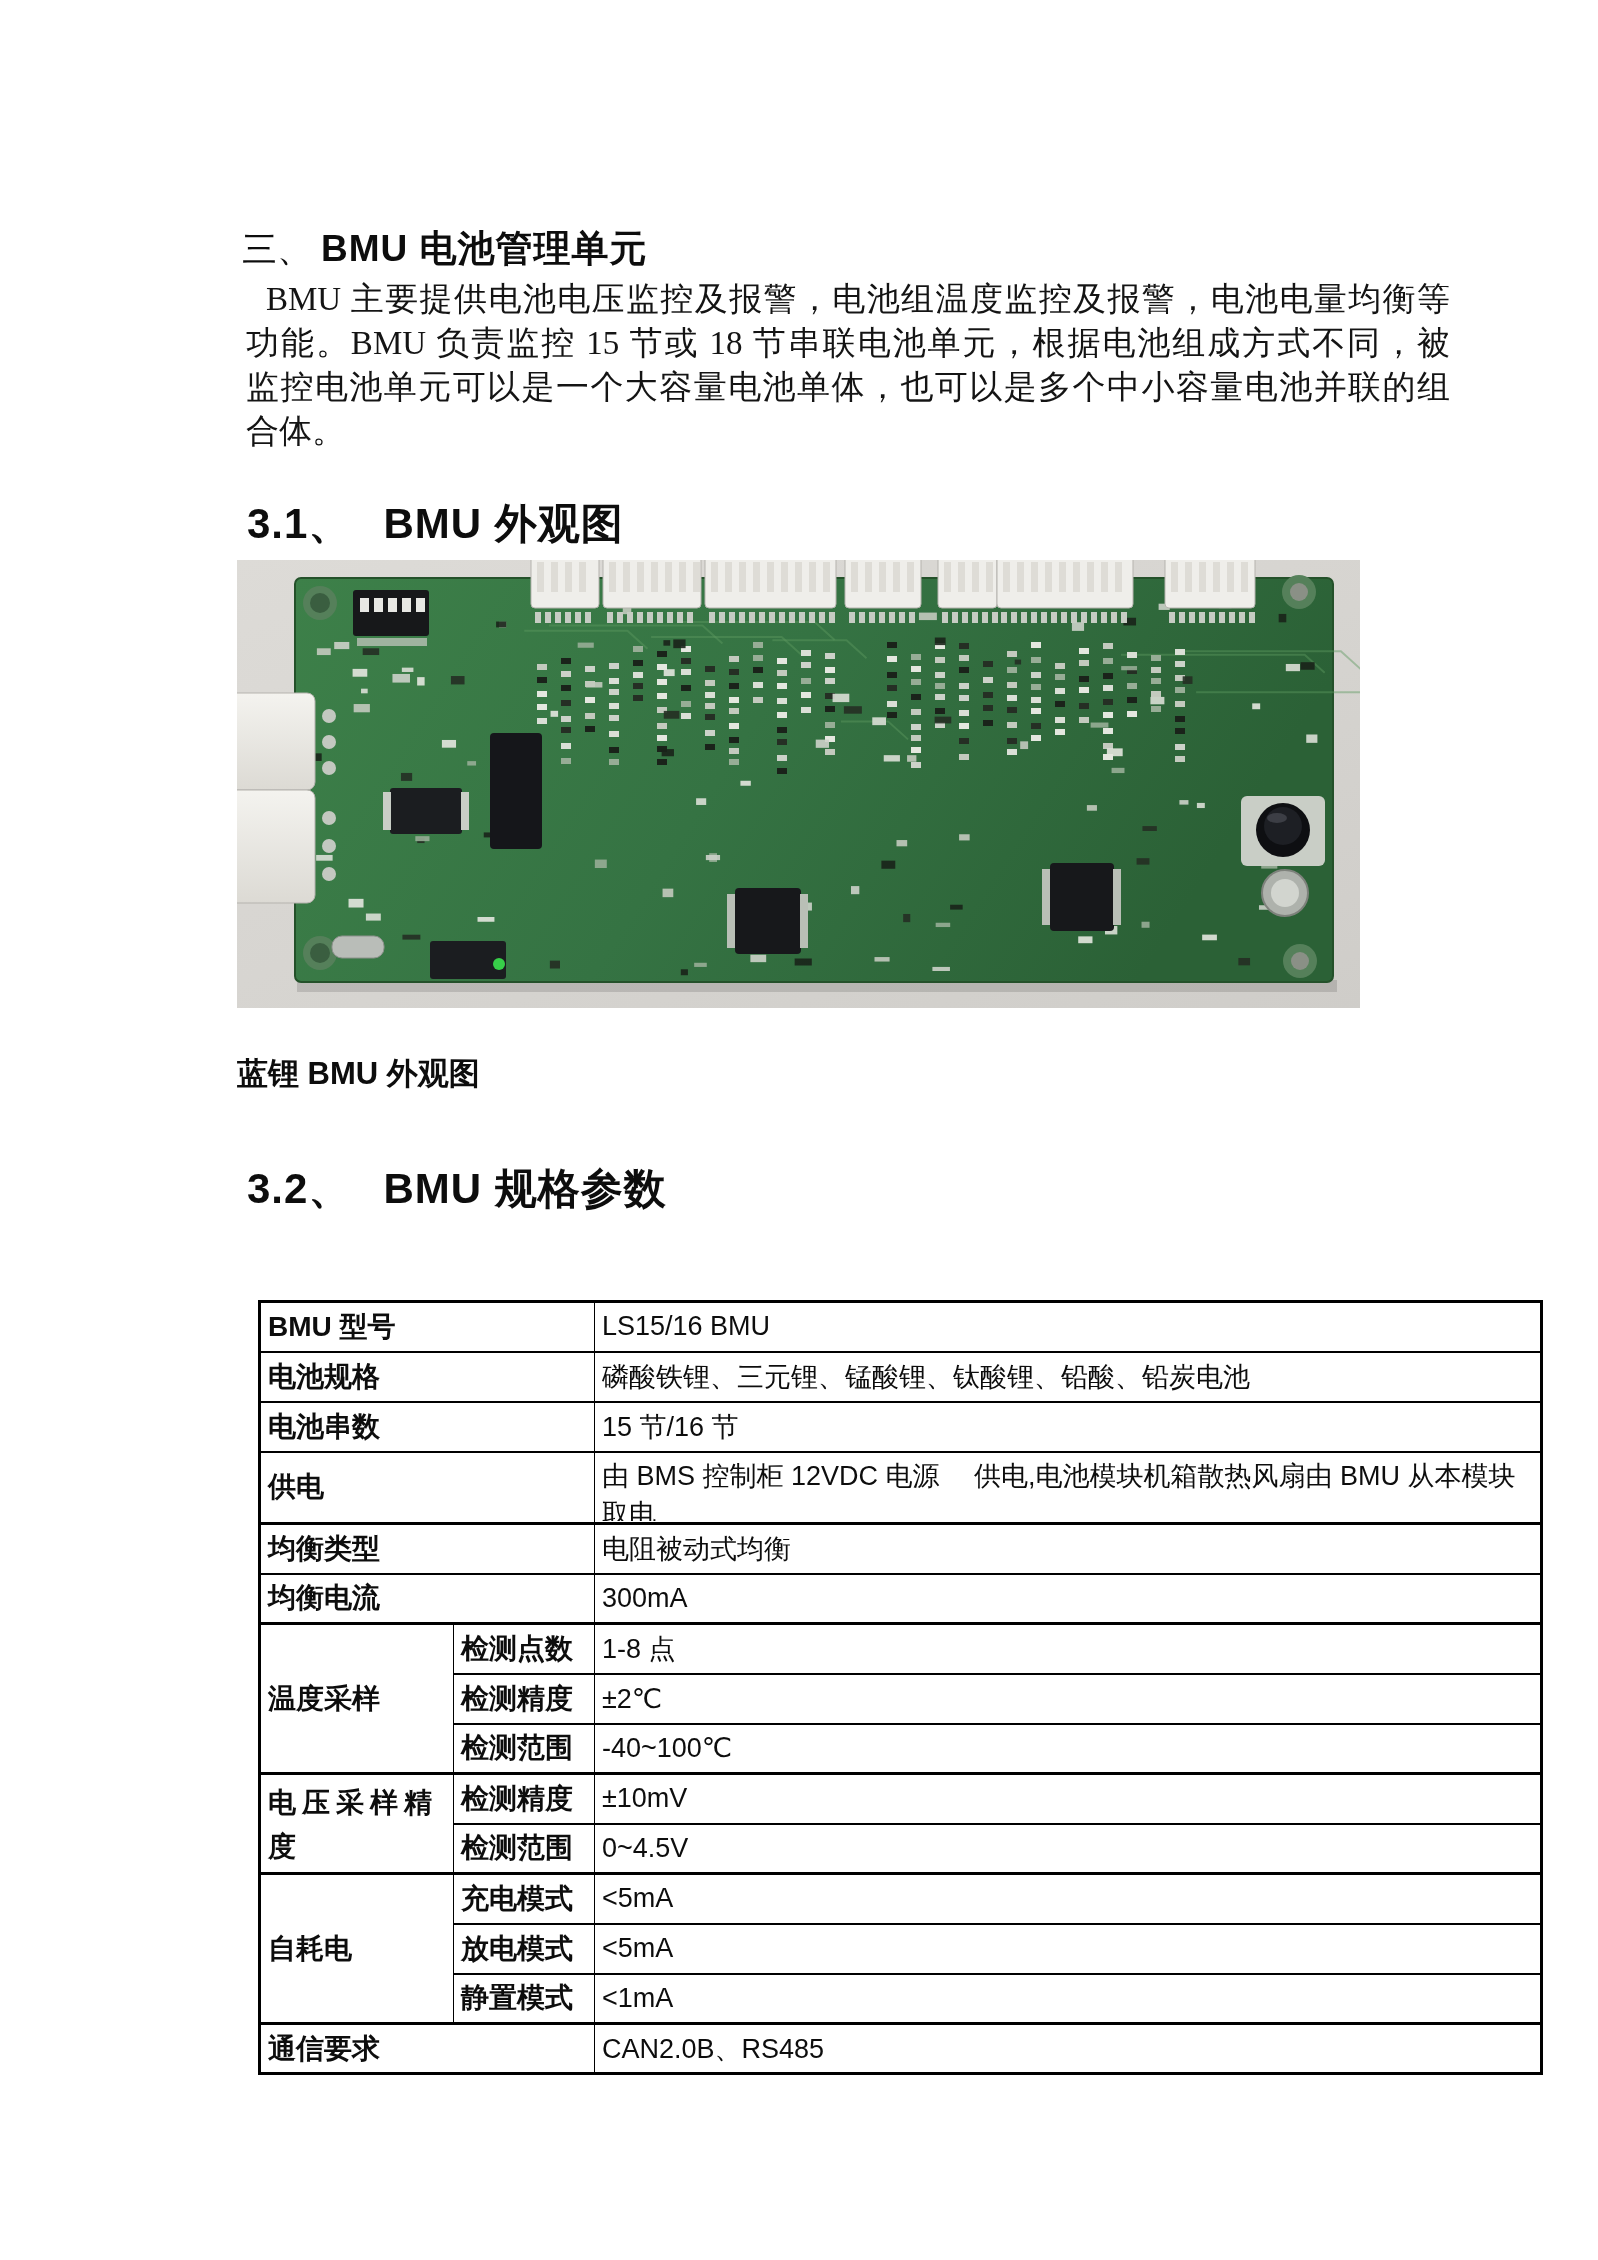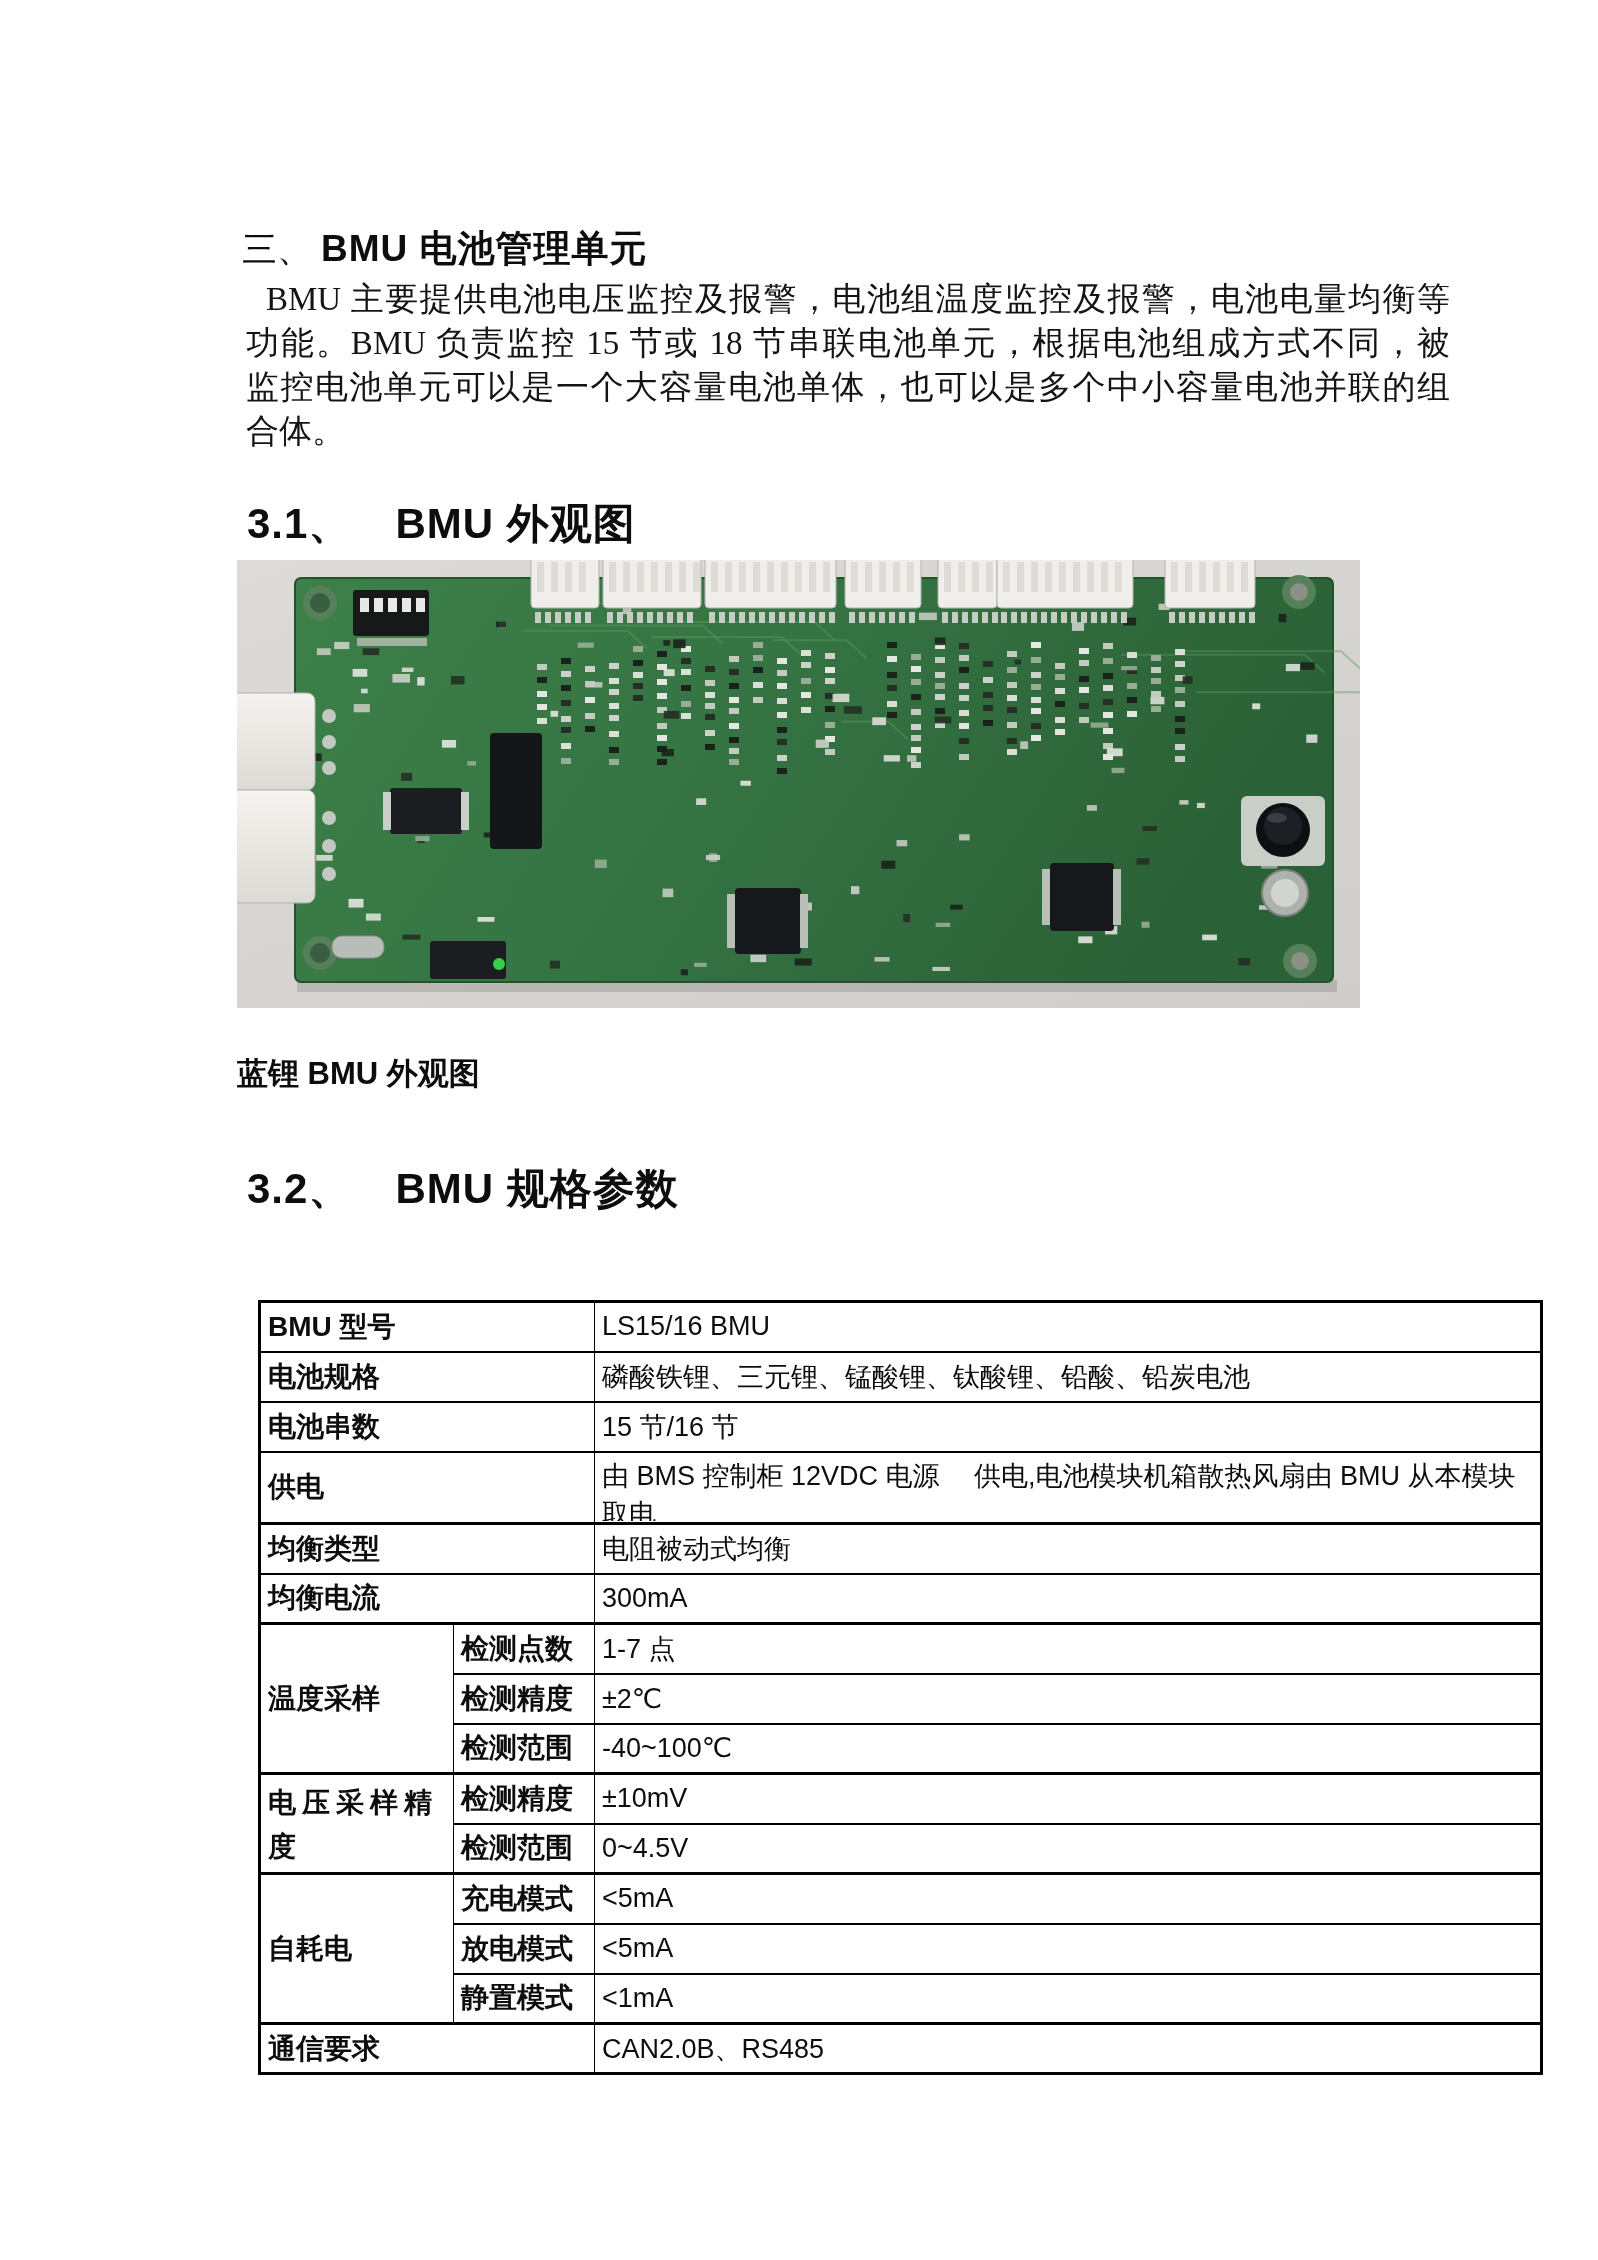--- a/index.html
+++ b/index.html
@@ -6,21 +6,21 @@
   body{
     width:1598px;height:2260px;position:relative;background:#ffffff;
     font-family:"Liberation Sans","DejaVu Sans",sans-serif;color:#0d0d0d;
     overflow:hidden;
   }
   
   .h1{position:absolute;left:242px;top:224px;white-space:nowrap;}
   .h1 .num{font-family:"Liberation Serif","DejaVu Serif",serif;font-weight:400;font-size:35px;margin-right:9px;}
   .h1 .tt{font-weight:700;font-size:37px;letter-spacing:1px;}
   .h2{position:absolute;white-space:nowrap;font-weight:700;font-size:42px;letter-spacing:1px;}
-  .h2 .num{margin-right:44px;}
+  .h2 .num{margin-right:32px;}
   .h2a{left:247px;top:496px;}
   .h2b{left:247px;top:1161px;}
   
   .intro{
     position:absolute;left:246px;top:277px;width:1204px;
     font-family:"Liberation Serif","DejaVu Serif",serif;
     font-size:33px;line-height:44px;color:#141414;
   }
   .intro .line{text-align:justify;text-align-last:justify;word-break:break-all;}
   .intro .line:first-child{text-indent:20px;}
@@ -595,21 +595,21 @@
       <td class="lbl" colspan="2">均衡类型</td>
       <td class="val">电阻被动式均衡</td>
     </tr>
     <tr>
       <td class="lbl" colspan="2">均衡电流</td>
       <td class="val">300mA</td>
     </tr>
     <tr class="thick">
       <td class="grp" rowspan="3">温度采样</td>
       <td class="sub">检测点数</td>
-      <td class="val">1-7 点</td>
+      <td class="val">1-8 点</td>
     </tr>
     <tr>
       <td class="sub">检测精度</td>
       <td class="val">±2℃</td>
     </tr>
     <tr>
       <td class="sub">检测范围</td>
       <td class="val">-40~100℃</td>
     </tr>
     <tr class="thick">

